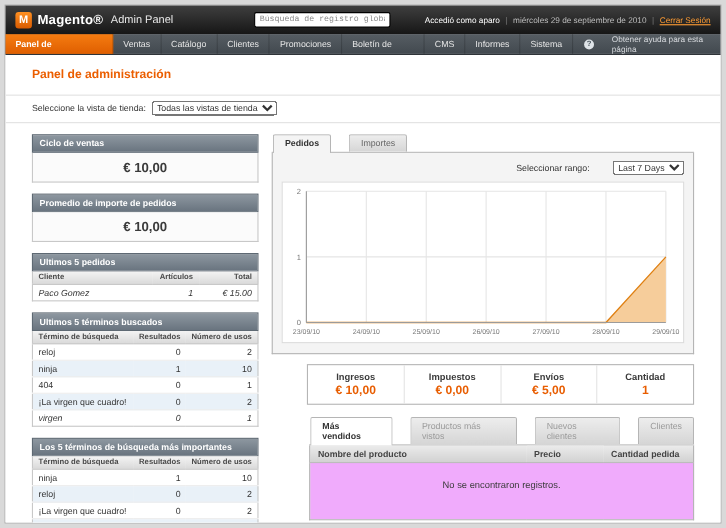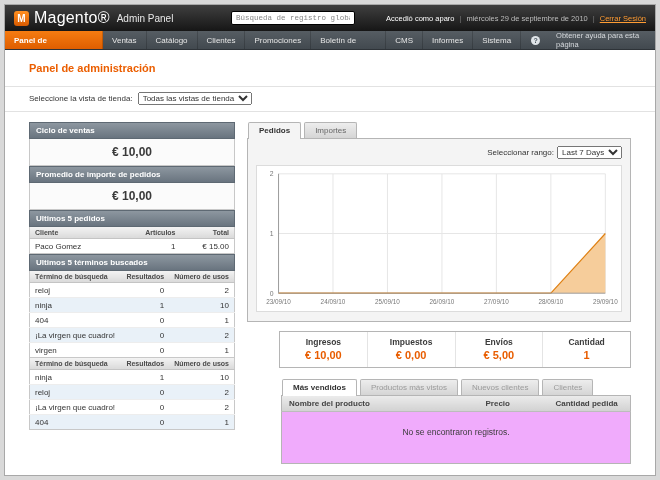--- a/index.html
+++ b/index.html
@@ -13,21 +13,21 @@
   
   .top-header {
     height: 26px; flex: none; display: flex; align-items: center; gap: 5px;
     background: linear-gradient(#3f3f3f, #161616); padding: 0 9px; position: relative;
   }
   .logo-badge {
     width: 15px; height: 15px; border-radius: 3px; flex: none;
     background: linear-gradient(#ff9021, #d95a00);
     color: #fff; font-size: 10px; font-weight: bold; text-align: center; line-height: 15px;
   }
-  .brand-name { color: #fff; font-size: 16px; font-weight: normal; letter-spacing: .2px; }
+  .brand-name { color: #fff; font-size: 12px; font-weight: bold; letter-spacing: .2px; }
   .brand-suffix { color: #e8e8e8; font-size: 10px; margin-left: 2px; }
   .global-search {
     margin-left: auto; width: 124px; height: 14px; border: 1px solid #000; border-radius: 2px;
     font-size: 7.5px; padding: 0 4px; background: #fff; color: #333;
     font-family: Liberation Mono, monospace;
     text-align: center;
   }
   .global-search::placeholder { color: #888; }
   .header-right { display: flex; align-items: center; gap: 5px; margin-left: 26px; white-space: nowrap; }
   .logged-in { color: #fff; font-size: 7.5px; }
@@ -61,52 +61,52 @@
     border-top: 1px solid #e2e2e2; border-bottom: 1px solid #e2e2e2; margin-top: 4px;
   }
   .switcher-label { font-size: 8px; color: #333; }
   select { font-size: 8px; font-family: "Liberation Sans", sans-serif; color: #333; }
 
   .dashboard { display: flex; gap: 12px; padding: 10px 24px 12px; align-items: flex-start; }
   .left-col { width: 206px; flex: none; }
   .right-col { flex: 1; min-width: 0; }
 
   
-  .panel { margin-bottom: 0; }
+  .panel { margin-bottom: 10px; }
   .panel-head {
     background: linear-gradient(#8d97a0, #69747f); border: 1px solid #5e6973;
     color: #fff; font-size: 8px; font-weight: bold; padding: 3px 6px;
   }
   .panel-value {
     background: #fbfbfb; border: 1px solid #c8c8c8; border-top: none;
     text-align: center; font-size: 12px; font-weight: bold; color: #3a3a3a; padding: 6px 0;
   }
   .mini-table { width: 100%; border-collapse: collapse; border: 1px solid #c8c8c8; border-top: none; background: #fff; }
   .mini-table th {
     background: linear-gradient(#f3f3f3, #dadada); border-bottom: 1px solid #c4c4c4;
     padding: 2px 5px; text-align: left; color: #4a4a4a; font-size: 7px; font-weight: bold; white-space: nowrap;
   }
   .mini-table td { padding: 2.5px 5px; color: #333; font-size: 8px; border-bottom: 1px solid #ededed; }
-  .mini-table tr:last-child td { border-bottom: none; }
+  .mini-table tr:last-child td { border-bottom: none; font-style: italic; }
   .mini-table tbody tr:nth-child(even) td { background: #e9f1f8; }
   .mini-table th:nth-child(2), .mini-table td:nth-child(2) { width: 42px; text-align: right; }
   .mini-table th:nth-child(3), .mini-table td:nth-child(3) { width: 54px; text-align: right; }
 
   
-  .tabs { display: flex; gap: 3px; border-bottom: 1px solid #b5b5b5; padding-left: 1px; }
+  .tabs { display: flex; gap: 16px; border-bottom: 1px solid #b5b5b5; padding-left: 1px; }
   .tab {
     font-size: 8px; padding: 3px 10px; cursor: pointer;
     border: 1px solid #b5b5b5; border-bottom: none; border-radius: 2px 2px 0 0;
     background: linear-gradient(#ededed, #d5d5d5); color: #666;
   }
   .tab.active { background: #f4f4f4; color: #333; font-weight: bold; margin-bottom: -1px; padding-bottom: 4px; }
   .tab.dim { color: #9a9a9a; }
   .tab2.active { background: #fff; }
   .tab-panel { border: 1px solid #b5b5b5; border-top: none; background: #f4f4f4; padding: 7px 8px 9px; }
-  .range-row { display: flex; justify-content: flex-end; align-items: center; gap: 3px; font-size: 8px; color: #333; }
+  .range-row { display: flex; justify-content: flex-end; align-items: center; gap: 21px; font-size: 8px; color: #333; }
   .chart-box { margin-top: 6px; background: #fff; border: 1px solid #dcdcdc; }
   .chart-box svg { display: block; width: 100%; font-family: "Liberation Sans", sans-serif; }
 
   
   .stats { display: flex; border: 1px solid #b5b5b5; background: #fff; margin-top: 9px; text-align: center; margin-left: 32px; }
   .stat { flex: 1; padding: 5px 0 6px; border-left: 1px solid #e4e4e4; }
   .stat:first-child { border-left: none; }
   .stat-label { font-size: 8.5px; font-weight: bold; color: #3b3b3b; }
   .stat-value { font-size: 11px; font-weight: bold; color: #e85d00; margin-top: 2px; }
 
@@ -237,20 +237,21 @@
               <tr>
                 <td>virgen</td>
                 <td>0</td>
                 <td>1</td>
               </tr>
             </tbody>
           </table>
         </div>
 
         <div class="panel">
+          <div class="panel-head">Los 5 términos de búsqueda más importantes</div>
           <table class="mini-table">
             <thead>
               <tr>
                 <th>Término de búsqueda</th>
                 <th>Resultados</th>
                 <th>Número de usos</th>
               </tr>
             </thead>
             <tbody>
               <tr>

